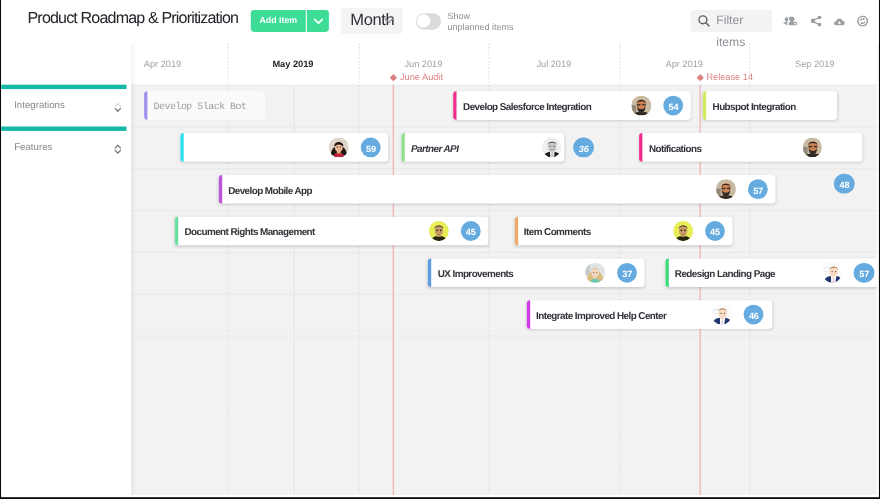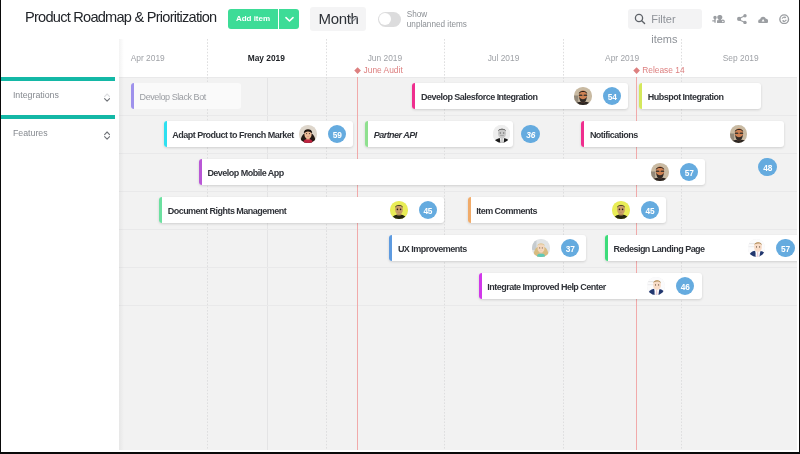--- a/index.html
+++ b/index.html
@@ -56,21 +56,21 @@
   .ms-line { position:absolute; top:35.5px; width:1px; height:375.7px; background:#f0b0b0; z-index:3;}
   .ms-diamond { position:absolute; top:27.6px; width:7.2px; height:7.2px; z-index:9;}
   .ms-label { position:absolute; top:26.1px; line-height:10px; font-size:8.4px; color:#d98080; white-space:nowrap; z-index:9;}
   .row-sep { position:absolute; left:0; width:678.2px; height:1px; background:#e9e9ea; z-index:3;}
   
   .bar { position:absolute; height:26px; background:#fff; border-radius:3px;
          box-shadow:0 1px 2.5px rgba(30,30,30,.16); z-index:6;}
   .bar-accent { position:absolute; left:0; top:0; width:3px; height:26px; border-radius:3px 0 0 3px;}
   .bar-title { position:absolute; left:8.6px; top:1.4px; line-height:26px; font-size:9px; color:#303339; white-space:nowrap; font-weight:bold; letter-spacing:-0.52px;}
   .bar.ghost { background:#fafafa; box-shadow:none;}
-  .bar.ghost .bar-title { color:#9a9da2; font-weight:normal; letter-spacing:-0.43px;}
+  .bar.ghost .bar-title { color:#9a9da2; font-weight:normal; letter-spacing:-0.43px;font-family:Liberation Mono, monospace;}
   .bar-avatar { position:absolute; top:4.3px; width:17.5px; height:17.5px; border-radius:50%; overflow:hidden; background:#eee;}
   .bar-avatar svg { display:block;}
   .bar-badge { position:absolute; top:4px; width:18.4px; height:18.4px; border-radius:50%; background:#65abdf;
                color:#fff; font-size:8.3px; font-weight:bold; text-align:center; line-height:20.3px; letter-spacing:-0.15px;}
 </style>
 </head>
 <body>
 
 <div id="app">
 
@@ -237,21 +237,20 @@
               </g>
             </svg>
           </div>
         </div>
         <div class="bar" style="left:520.2px;top:44px;width:121.6px;">
           <div class="bar-accent" style="background:#d4e85c;"></div>
           <div class="bar-title">Hubspot Integration</div>
         </div>
         <div class="bar" style="left:44.7px;top:82px;width:189.8px;">
           <div class="bar-accent" style="background:#2ee0f0;"></div>
-          <div class="bar-title">Adapt Product to French Market</div>
           <div class="bar-badge" style="left:164.3px;">59</div>
           <div class="bar-avatar" style="left:135.70000000000002px;">
             <svg width="18" height="18" viewBox="0 0 18 18">
               <rect width="18" height="18" fill="#ded6cb"></rect>
               <path d="M1.5 18 C1.4 11.2 4.4 7.4 9 7.4 C13.6 7.4 16.6 11.2 16.5 18 Z" fill="#241a15"></path>
               <path d="M4.2 18 C4.0 15.4 6.2 13.9 9 13.9 C11.8 13.9 14.0 15.4 13.8 18 Z" fill="#be2440"></path>
               <path d="M7.3 11.6 h3.4 v2.9 h-3.4 Z" fill="#dfa87f"></path>
               <ellipse cx="9" cy="8.9" rx="3.6" ry="4.5" fill="#ecbb97"></ellipse>
               <path d="M4.8 7.6 C4.9 3.0 13.1 3.0 13.2 7.6 C12.7 8.8 11.6 6.4 9 6.4 C6.4 6.4 5.3 8.8 4.8 7.6 Z" fill="#1b130f"></path>
               <g fill="#332520">

